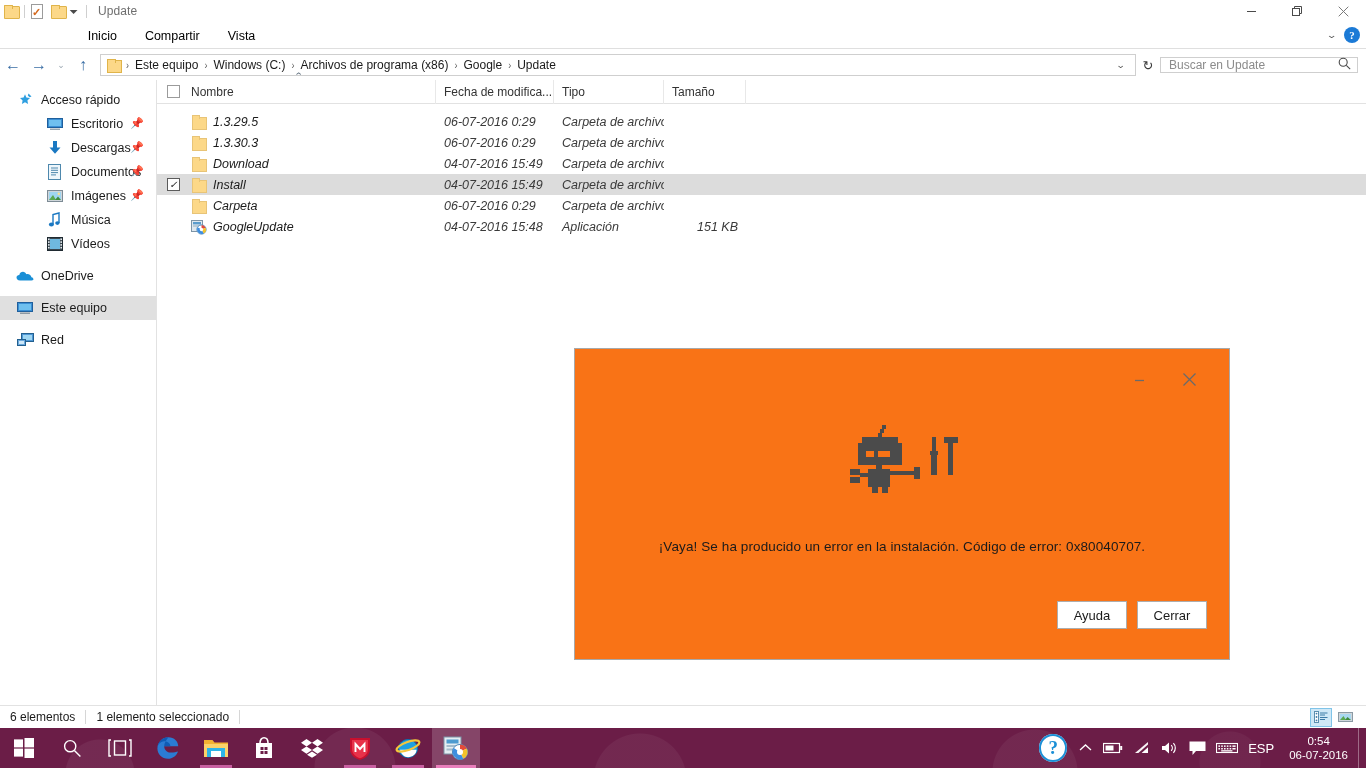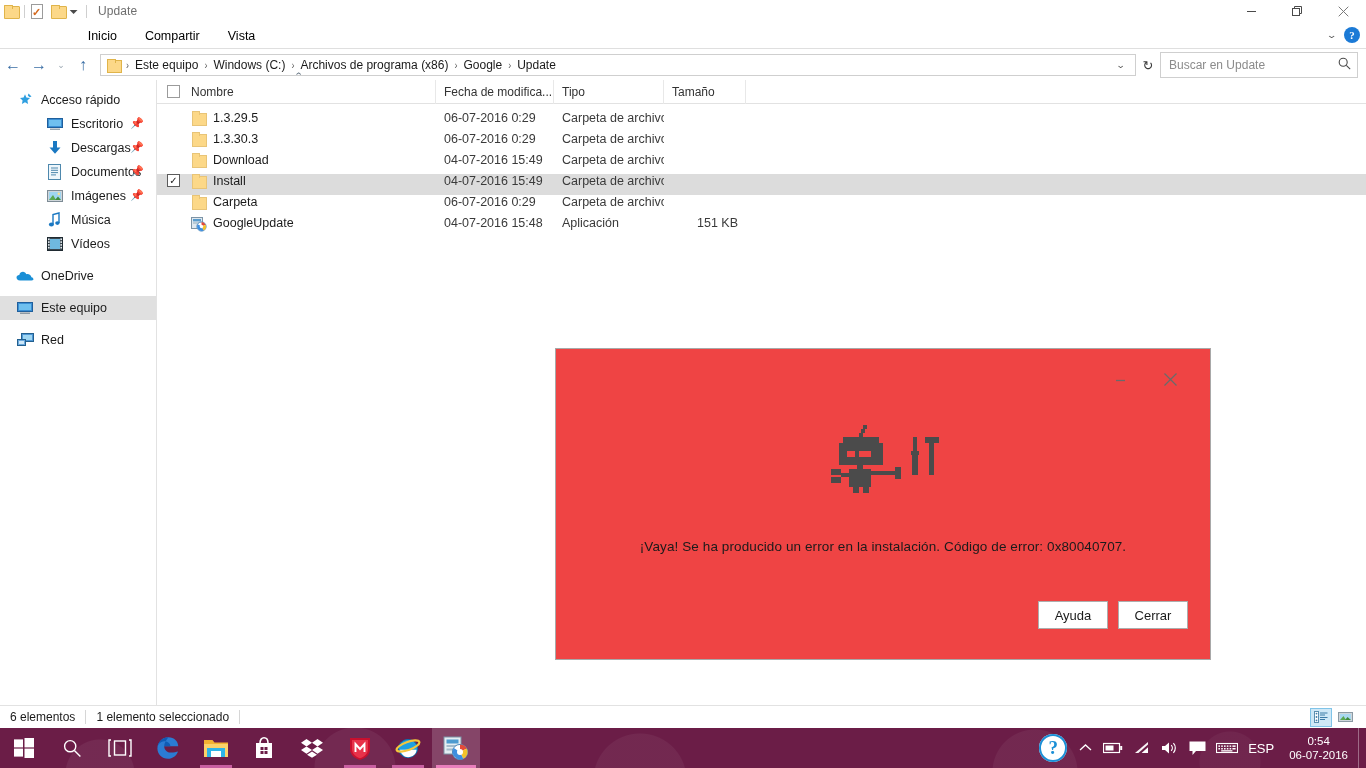--- a/index.html
+++ b/index.html
@@ -131,21 +131,21 @@
   }
   .crumb-drop {
     margin-left: auto; font-size: 9px; color: #5b5b5b; padding: 0 6px;
     transform: scaleX(1.3);
   }
   #refreshbtn {
     width: 24px; height: 22px; display: flex; align-items: center;
     justify-content: center; color: #3b3b3b; font-size: 13px;
   }
   #searchbox {
-    width: 198px; height: 26px; border: 1px solid #cfcfcf;
+    width: 198px; height: 16px; border: 1px solid #cfcfcf;
     background: #ffffff; display: flex; align-items: center;
     margin-right: 8px; padding: 0 6px;
   }
   #searchbox input {
     border: none; outline: none; flex: 1; font-size: 12px;
     color: #2b2b2b; font-family: "Liberation Sans", sans-serif;
     background: transparent;
   }
   #searchbox input::placeholder { color: #8b8b8b; }
   .search-glass { color: #4a4a4a; font-size: 13px; }
@@ -207,22 +207,22 @@
   .col-name { width: 253px; }
   .col-date { width: 118px; }
   .col-type { width: 110px; }
   .col-size { width: 82px; justify-content: flex-end; }
 
   .row {
     height: 21px; display: flex; align-items: center;
     font-size: 12.5px; color: #1b1b1b; position: relative;
   }
   .row.selected { background: #dcdcdc; }
-  .rc { height: 21px; display: flex; align-items: flex-start; overflow: hidden;
-        white-space: nowrap; }
+  .rc { height: 21px; display: flex; align-items: center; overflow: hidden;
+        white-space: nowrap; font-style: italic; }
   .rc-check { width: 26px; padding-left: 10px; }
   .rc-name { width: 253px; padding-left: 8px; }
   .rc-date { width: 118px; padding-left: 8px; color: #3a3a3a; }
   .rc-type { width: 110px; padding-left: 8px; color: #3a3a3a; }
   .rc-size { width: 82px; justify-content: flex-end; padding-right: 8px;
              color: #3a3a3a; }
   .chk-on {
     width: 13px; height: 13px; border: 1px solid #5b5b5b; background: #fff;
     display: inline-flex; align-items: center; justify-content: center;
     font-size: 10px; color: #1b1b1b; line-height: 1;
@@ -306,22 +306,22 @@
   .help-ball {
     width: 28px; height: 28px; border-radius: 50%; background: #ffffff;
     display: flex; align-items: center; justify-content: center;
     color: #1b8fd6; font-size: 19px; font-weight: bold;
     font-family: "Liberation Serif", serif;
     box-shadow: 0 0 0 2px #1b8fd6 inset;
   }
 
   
   #dialog {
-    position: absolute; left: 555px; top: 348px; width: 656px; height: 312px;
-    background: #ef4444; border: 1px solid #a8a8a8;
+    position: absolute; left: 574px; top: 348px; width: 656px; height: 312px;
+    background: #f97316; border: 1px solid #a8a8a8;
     box-shadow: 0 0 0 0 rgba(0,0,0,0);
   }
   #dlg-caption {
     height: 46px; display: flex; justify-content: flex-end;
     align-items: flex-start; padding-top: 16px;
   }
   .dlgbtn {
     width: 40px; height: 28px; display: flex; align-items: center;
     justify-content: center; color: #6a6a6a;
   }

